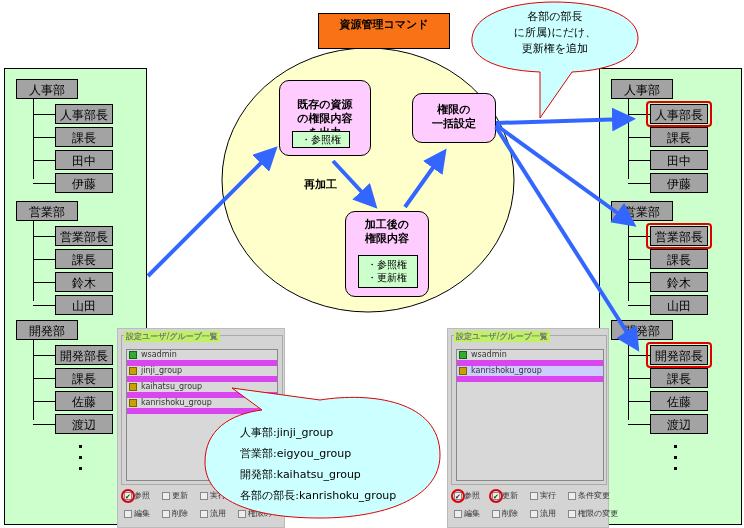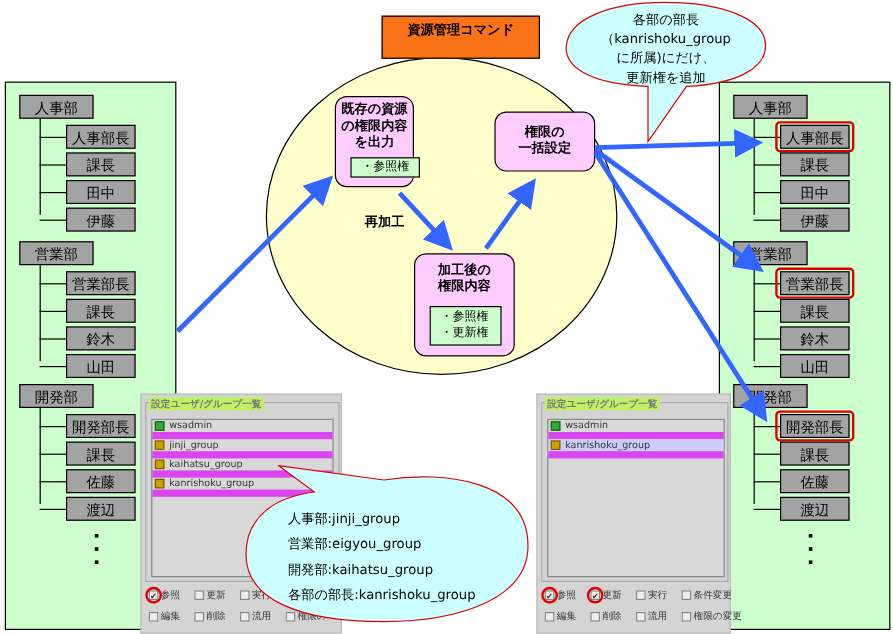--- a/index.html
+++ b/index.html
@@ -113,21 +113,21 @@
     <div class="box mem" style="left: 650px; top: 414px;">渡辺</div>
     <div class="dot" style="left: 674px; top: 445px;"></div>
     <div class="dot" style="left: 674px; top: 456px;"></div>
     <div class="dot" style="left: 674px; top: 467px;"></div>
   </div>
 
 <div class="cmd" style="left:318px;top:13px;width:132px;height:36px;">
   <div>資源管理コマンド</div>
 </div>
 
-<div class="pink" style="left:279px;top:80px;width:66px;height:76px;padding-top:3px;">
+<div class="pink" style="left:279px;top:80px;width:92px;height:76px;padding-top:17px;">
   <div>既存の資源</div>
   <div>の権限内容</div>
   <div>を出力</div>
   <div class="gbox" style="left:12px;top:50px;width:58px;height:17px;text-align:center;line-height:15px;">
     <span>・参照権</span>
   </div>
 </div>
 
 <div class="pink" style="left:412px;top:93px;width:84px;height:50px;padding-top:9px;">
   <div>権限の</div>
@@ -203,21 +203,20 @@
   <line x1="496" y1="123" x2="628" y2="119" stroke="#3366ff" stroke-width="4" marker-end="url(#ah)"></line>
   <line x1="496" y1="125" x2="630" y2="222" stroke="#3366ff" stroke-width="4" marker-end="url(#ah)"></line>
   <line x1="496" y1="127" x2="635" y2="345" stroke="#3366ff" stroke-width="4" marker-end="url(#ah)"></line>
 
   <path d="M540,72 C 490,70 470,55 472,38 C 474,15 510,2 554,2 C 600,2 638,15 638,38 C 638,58 612,70 572,72 L 540,118 Z" fill="#ccffff" stroke="#e00000" stroke-width="1"></path>
   <path d="M320,400 C 370,392 440,400 440,455 C 440,500 380,518 320,518 C 250,518 205,500 205,462 C 205,430 230,414 262,410 L 232,388 Z" fill="#ccffff" stroke="#e00000" stroke-width="1"></path>
 </svg>
 
 <div class="callout-text" style="left:480px;top:9px;width:150px;">
   <div>各部の部長</div>
-  <div>（kanrishoku_group</div>
   <div>に所属)にだけ、</div>
   <div>更新権を追加</div>
 </div>
 
 <div class="callout2-text" style="left:240px;top:422px;">
   <div>人事部:jinji_group</div>
   <div>営業部:eigyou_group</div>
   <div>開発部:kaihatsu_group</div>
   <div>各部の部長:kanrishoku_group</div>
 </div>

